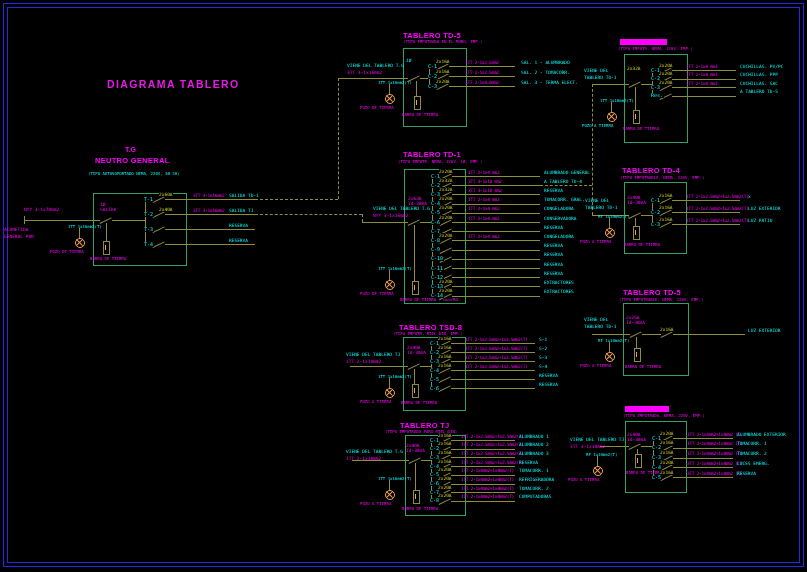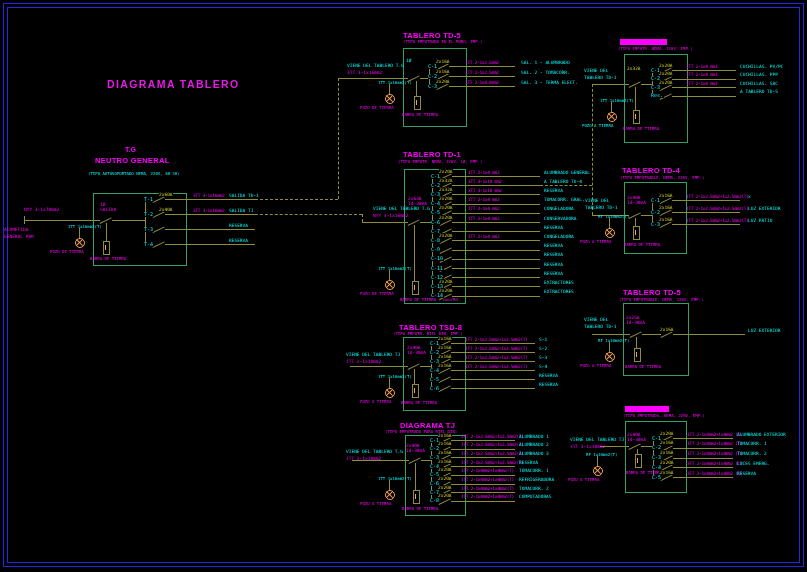--- a/index.html
+++ b/index.html
@@ -440,21 +440,21 @@
     <div class="gsym"></div>
     <div class="glabel">POZO A TIERRA</div>
   </div>
 
   <div class="ilab" style="left:346px;top:449px;">
     <div class="l1">VIENE DEL TABLERO T.G</div>
       <div class="l2">1TT 2-1x10mm2</div>
     </div>
   <div class="wh" style="left:352px;top:460px;width:79px;"></div>
   <div class="blk" id="blk-tj" style="left:405px;top:435px;--bw:59px;--bh:79px;--busx:26px;--r0:5px;--rh:8.7px;--rw:84px;--cabx:30px;--loadx:88px;--bush:63px;">
-    <div class="btitle" style="left:-5px;top:-14px;">DIAGRAMA TJ</div>
+    <div class="btitle" style="left:-5px;top:-14px;">TABLERO TJ</div>
     <div class="bsub" style="left:-20px;top:-5px;">(TIPO EMPOTRADO PARA RIEL DIN)</div>
     <div class="rect"></div>
     <div class="bus"></div>
     <div class="rows">
 
         <div class="row">
           <span class="wire"></span>
           <span class="sw"></span>
           <span class="cid">C-1</span>
           <span class="brk">2x16A</span>

